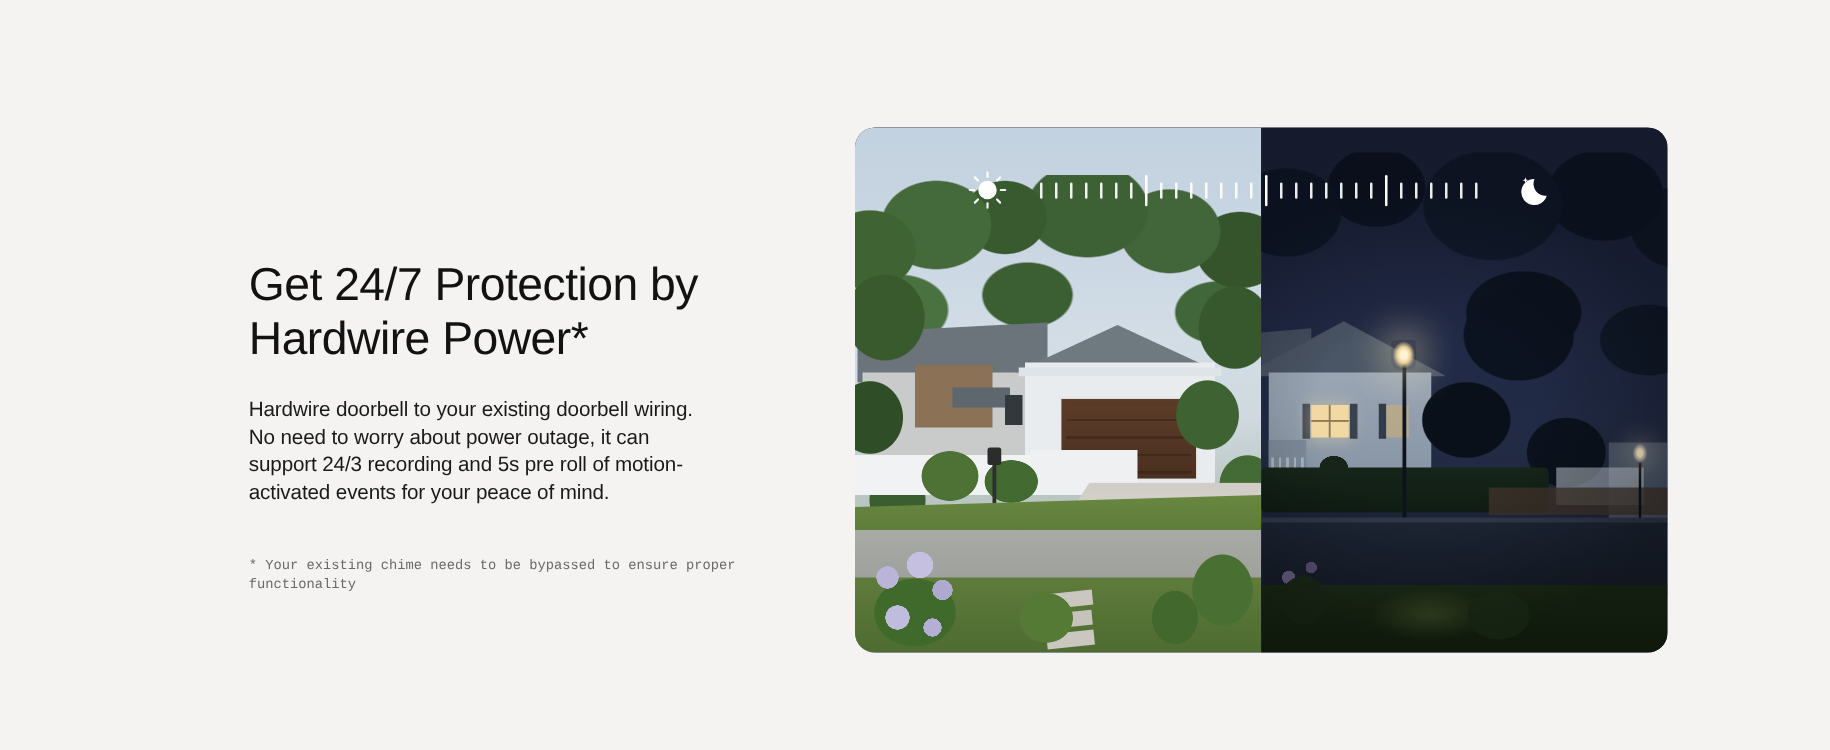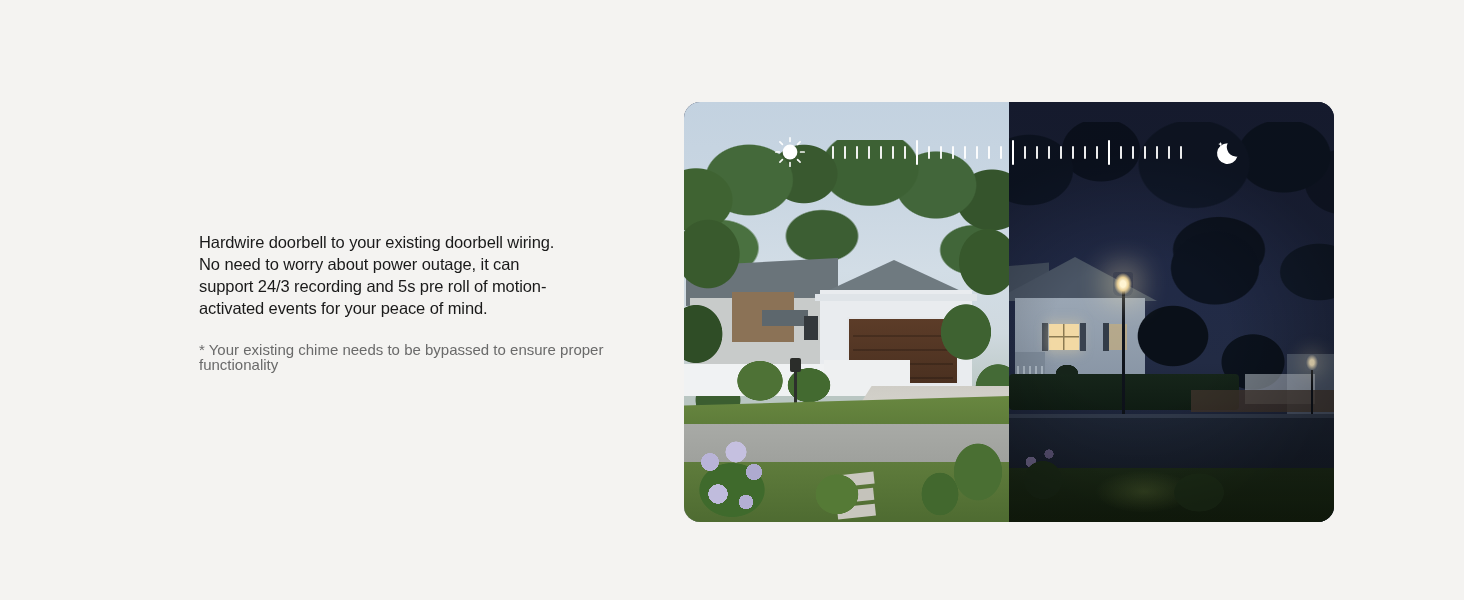--- a/index.html
+++ b/index.html
@@ -15,22 +15,22 @@
   .copy{ position:absolute; left:199px; top:206px; width:420px; }
   .headline{
     font-size:37px; line-height:43px; font-weight:400;
     letter-spacing:-0.4px; color:#121212; white-space:pre-line;
   }
   .body-copy{
     margin-top:25px; font-size:16.5px; line-height:22px;
     color:#1a1a1a; letter-spacing:-0.1px; width:378px;
   }
   .footnote{
-    margin-top:23px; font-size:15px; line-height:15px;
-    color:#6a6a6a; letter-spacing:0px;
+    margin-top:41px; font-size:11px; line-height:15px;
+    color:#6a6a6a; letter-spacing:0px;font-family:Liberation Mono, monospace;
   }
 
   
   .media{
     position:absolute; left:684px; top:102px;
     width:650px; height:420px;
     border-radius:16px; overflow:hidden;
     background:#1e2540;
   }
   .half{ position:absolute; top:0; height:100%; overflow:hidden; }
@@ -298,20 +298,22 @@
   .tick{ width:2px; background:#ffffff; margin-right:10px; border-radius:1px; }
   .tick.short{ height:13px; opacity:.92; }
   .tick.tall{ height:25px; opacity:1; }
 </style>
 </head>
 <body>
 
 <div class="page">
 
   <div class="copy">
+    <h1 class="headline">Get 24/7 Protection by
+Hardwire Power*</h1>
     <p class="body-copy">Hardwire doorbell to your existing doorbell wiring. No need to worry about power outage, it can support 24/3 recording and 5s pre roll of motion-activated events for your peace of mind.</p>
     <p class="footnote">* Your existing chime needs to be bypassed to ensure proper functionality</p>
   </div>
 
   <div class="media">
 
     <div class="half day">
       <div class="day-sky"></div>
       <div class="d-treeline"></div>
       <div class="d-roof-l"></div>

